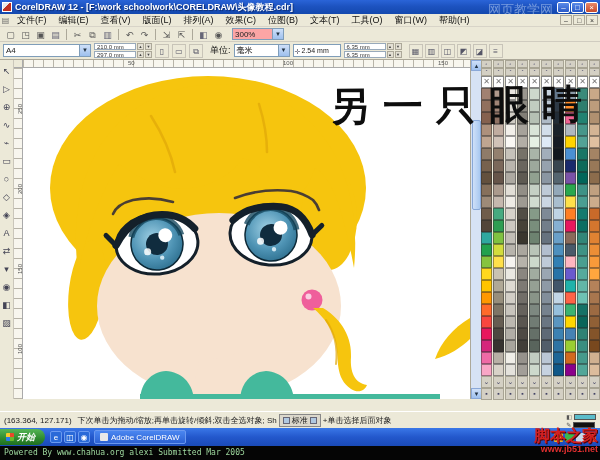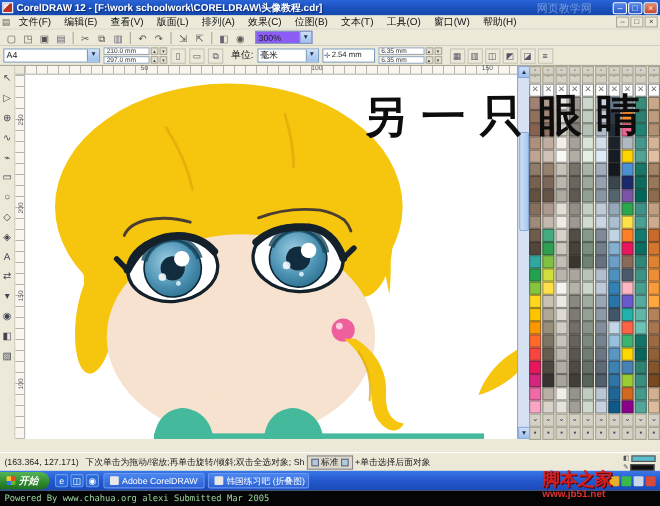--- a/index.html
+++ b/index.html
@@ -7,21 +7,21 @@
   body { font-family:"Liberation Sans","DejaVu Sans",sans-serif; font-size:9px; color:#222; }
   #screen { position:absolute; left:0; top:0; width:600px; height:460px; background:#ece9d8; overflow:hidden; }
 
   
   .titlebar { position:absolute; left:0; top:0; width:600px; height:14px;
     background:linear-gradient(180deg,#2a64d8 0%,#1d53c0 45%,#1348ae 100%);
     color:#fff; display:flex; align-items:center; padding:0 2px; }
   .app-icon { width:10px; height:10px; margin-right:3px;
     background:linear-gradient(135deg,#e8e8e8 40%,#c03020 41%); border:1px solid #fff; }
   .title-text { font-size:9px; font-weight:bold; white-space:nowrap; text-shadow:1px 1px 1px #0a2a70; }
-  .title-watermark { position:absolute; left:488px; top:1px; font-size:10px; color:#bcd2f4; opacity:.55; }
+  .title-watermark { position:absolute; left:488px; top:1px; font-size:13px; color:#bcd2f4; opacity:.55; }
   .win-btns { position:absolute; right:2px; top:2px; display:flex; gap:1px; }
   .win-btn { width:13px; height:11px; font-size:8px; line-height:10px; text-align:center; color:#fff;
     background:linear-gradient(180deg,#5a8ae8,#2a5ac8); border:1px solid #fff; border-radius:2px; }
   .win-btn.close { background:linear-gradient(180deg,#e88a6a,#c84a2a); }
 
   
   .menubar { position:absolute; left:0; top:14px; width:600px; height:13px; background:#ece9d8;
     border-bottom:1px solid #d8d4c8; display:flex; align-items:center; }
   .doc-glyph { width:11px; text-align:center; color:#666; font-size:8px; }
   .menu-item { padding:0 6px; font-size:9px; color:#111; white-space:nowrap; }
@@ -29,21 +29,21 @@
   .doc-btn { width:12px; height:10px; font-size:7px; line-height:9px; text-align:center;
     background:#ece9d8; border:1px solid #aca899; color:#333; }
 
   
   .stdbar { position:absolute; left:0; top:27px; width:600px; height:15px; background:#ece9d8;
     border-bottom:1px solid #d0ccc0; display:flex; align-items:center; padding-left:3px; }
   .tb-icon { width:15px; height:13px; text-align:center; font-size:9px; line-height:13px; color:#555;
     border:1px solid transparent; }
   .tb-icon:nth-child(4n) { color:#667; }
   .tb-sep { width:1px; height:11px; background:#aca899; margin:0 3px; }
-  .zoom-box { margin-left:6px; width:52px; height:12px; background:#8b5cf6; border:1px solid #7f9db9;
+  .zoom-box { margin-left:6px; width:52px; height:12px; background:#fca5a5; border:1px solid #7f9db9;
     font-size:8px; padding:0 2px; line-height:11px; position:relative; }
   .combo-arrow { position:absolute; right:0; top:0; width:11px; height:100%;
     background:linear-gradient(180deg,#cfe0f8,#9ec0ee); border-left:1px solid #7f9db9;
     font-size:6px; text-align:center; color:#234; line-height:11px; }
 
   
   .propbar { position:absolute; left:0; top:42px; width:600px; height:18px; background:#ece9d8;
     border-bottom:1px solid #aca899; display:flex; align-items:center; padding-left:3px; gap:3px; }
   .paper-combo { width:88px; height:13px; background:#fff; border:1px solid #7f9db9; font-size:8px;
     padding:0 2px; line-height:12px; position:relative; }
@@ -145,21 +145,21 @@
     white-space:nowrap; overflow:hidden; display:flex; align-items:center; gap:3px; max-width:92px; }
   .task-btn.active { background:linear-gradient(180deg,#1c44a0,#123684); border-color:#0e2a6a; }
   .task-ico { width:8px; height:8px; background:#e8e8e8; border-radius:1px; flex:0 0 auto; }
   .tray { margin-left:auto; display:flex; align-items:center; gap:2px; padding-right:4px; }
   .tray-ico { width:9px; height:9px; border-radius:1px; }
 
   
   .footer { position:absolute; left:0; top:446px; width:600px; height:14px; background:#050505;
     color:#9ed89e; font-family:"DejaVu Sans Mono","Liberation Mono",monospace; font-size:8px;
     line-height:14px; padding-left:4px; }
-  .site-mark { position:absolute; right:2px; top:427px; width:105px; text-align:left; z-index:80; }
+  .site-mark { position:absolute; right:2px; top:427px; width:105px; text-align:right; z-index:80; }
   .site-mark .nm { font-size:16px; font-weight:bold; color:#d42020; font-family:"DejaVu Serif",serif;
     text-shadow:1px 1px 0 #500; line-height:17px; }
   .site-mark .url { font-size:9px; font-weight:bold; color:#e03030; line-height:10px; }
 </style>
 </head>
 <body>
 
 <div id="screen">
 
   <div class="titlebar">
@@ -731,24 +731,20 @@
     <div id="quicklaunch" style="display:flex;align-items:center;">
         <div class="ql-icon">e</div>
         <div class="ql-icon">◫</div>
         <div class="ql-icon">◉</div>
       </div>
     <div id="task-buttons" style="display:flex;align-items:center;">
         <div class="task-btn">
           <div class="task-ico"></div>
           <span>Adobe CorelDRAW</span>
         </div>
-        <div class="task-btn">
-          <div class="task-ico"></div>
-          <span>韩国练习吧 (折叠图)</span>
-        </div>
       </div>
     <div class="tray" id="tray">
         <div class="tray-ico" style="background: rgb(232, 176, 42);"></div>
         <div class="tray-ico" style="background: rgb(58, 184, 74);"></div>
         <div class="tray-ico" style="background: rgb(200, 216, 232);"></div>
         <div class="tray-ico" style="background: rgb(216, 74, 58);"></div>
       </div>
   </div>
 
   <div class="site-mark">

